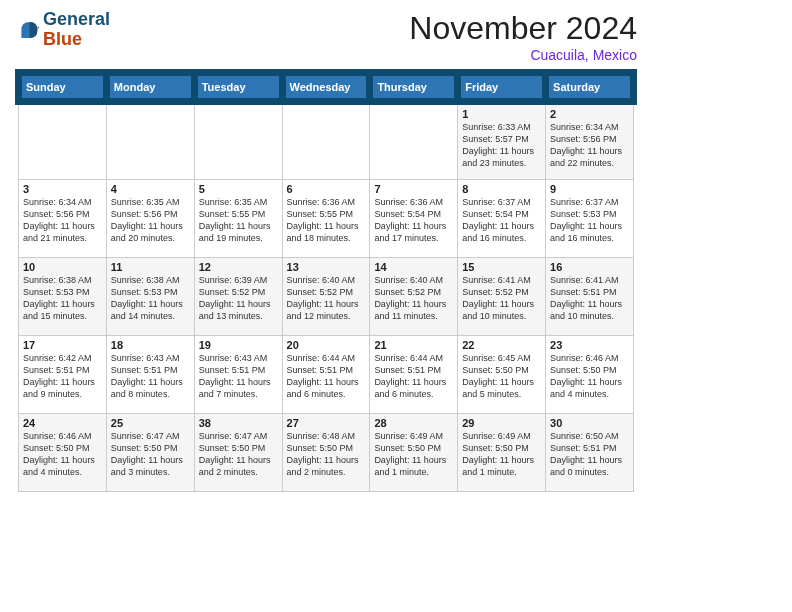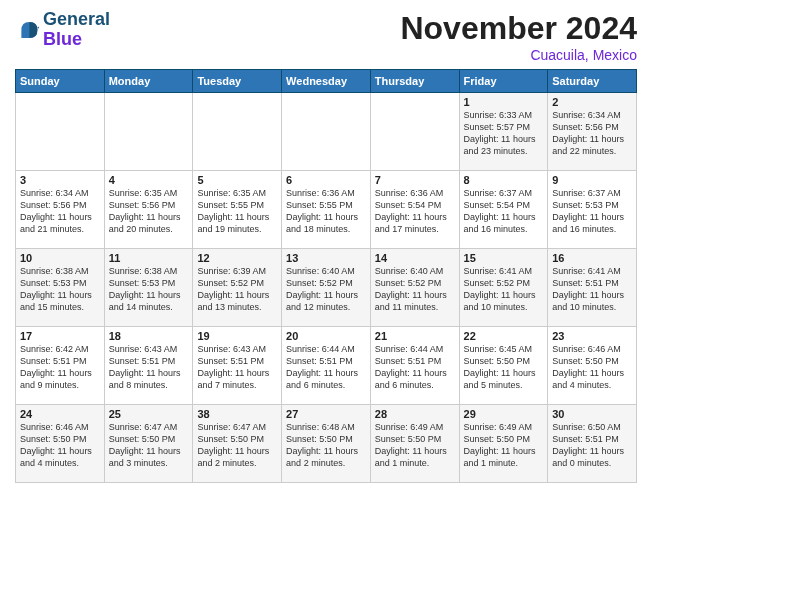--- a/index.html
+++ b/index.html
@@ -25,51 +25,51 @@
       align-items: center;
       gap: 4px;
     }
     .logo-text {
       font-size: 18px;
       font-weight: bold;
       color: #1a5276;
       line-height: 1.1;
     }
     .logo-text span {
-      color: #6d28d9;
+      color: #c2410c;
     }
     .logo-icon {
       width: 24px;
       height: 24px;
     }
     .title-block {
       text-align: right;
     }
     .month-title {
       font-size: 32px;
-      font-weight: bold;
+      font-weight: normal;
       color: #222;
     }
     .location {
       font-size: 14px;
       color: #6d28d9;
     }
     table {
       width: 100%;
       border-collapse: collapse;
       table-layout: fixed;
     }
     thead th {
       background: #2e75b6;
       color: #fff;
       font-size: 11px;
       font-weight: bold;
       padding: 5px 4px;
       text-align: left;
-      border: 1px solid #0c4a6e;
+      border: 7px solid #0c4a6e;
     }
     tbody td {
       border: 1px solid #ccc;
       vertical-align: top;
       padding: 3px 4px;
       font-size: 9.5px;
       color: #222;
       height: 78px;
       background: #fff;
     }

